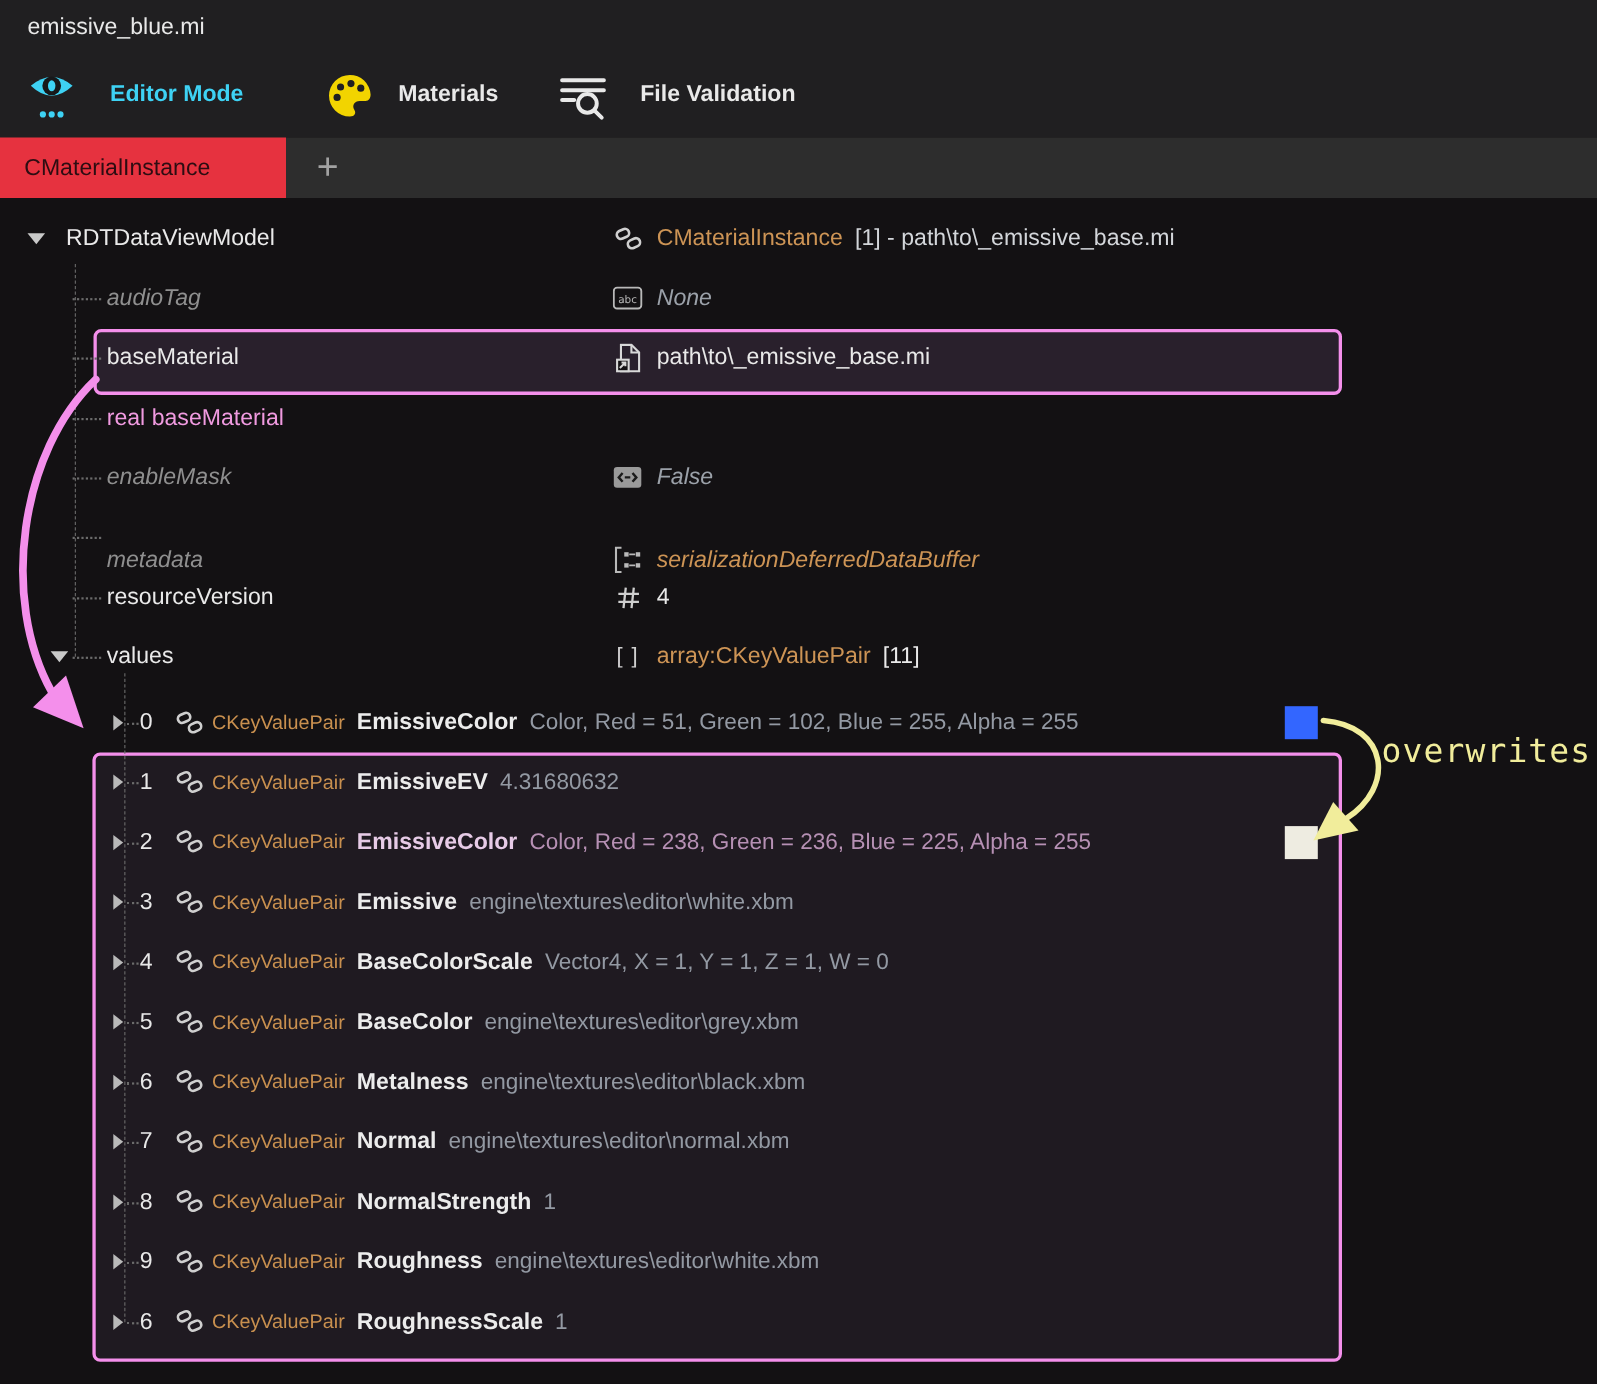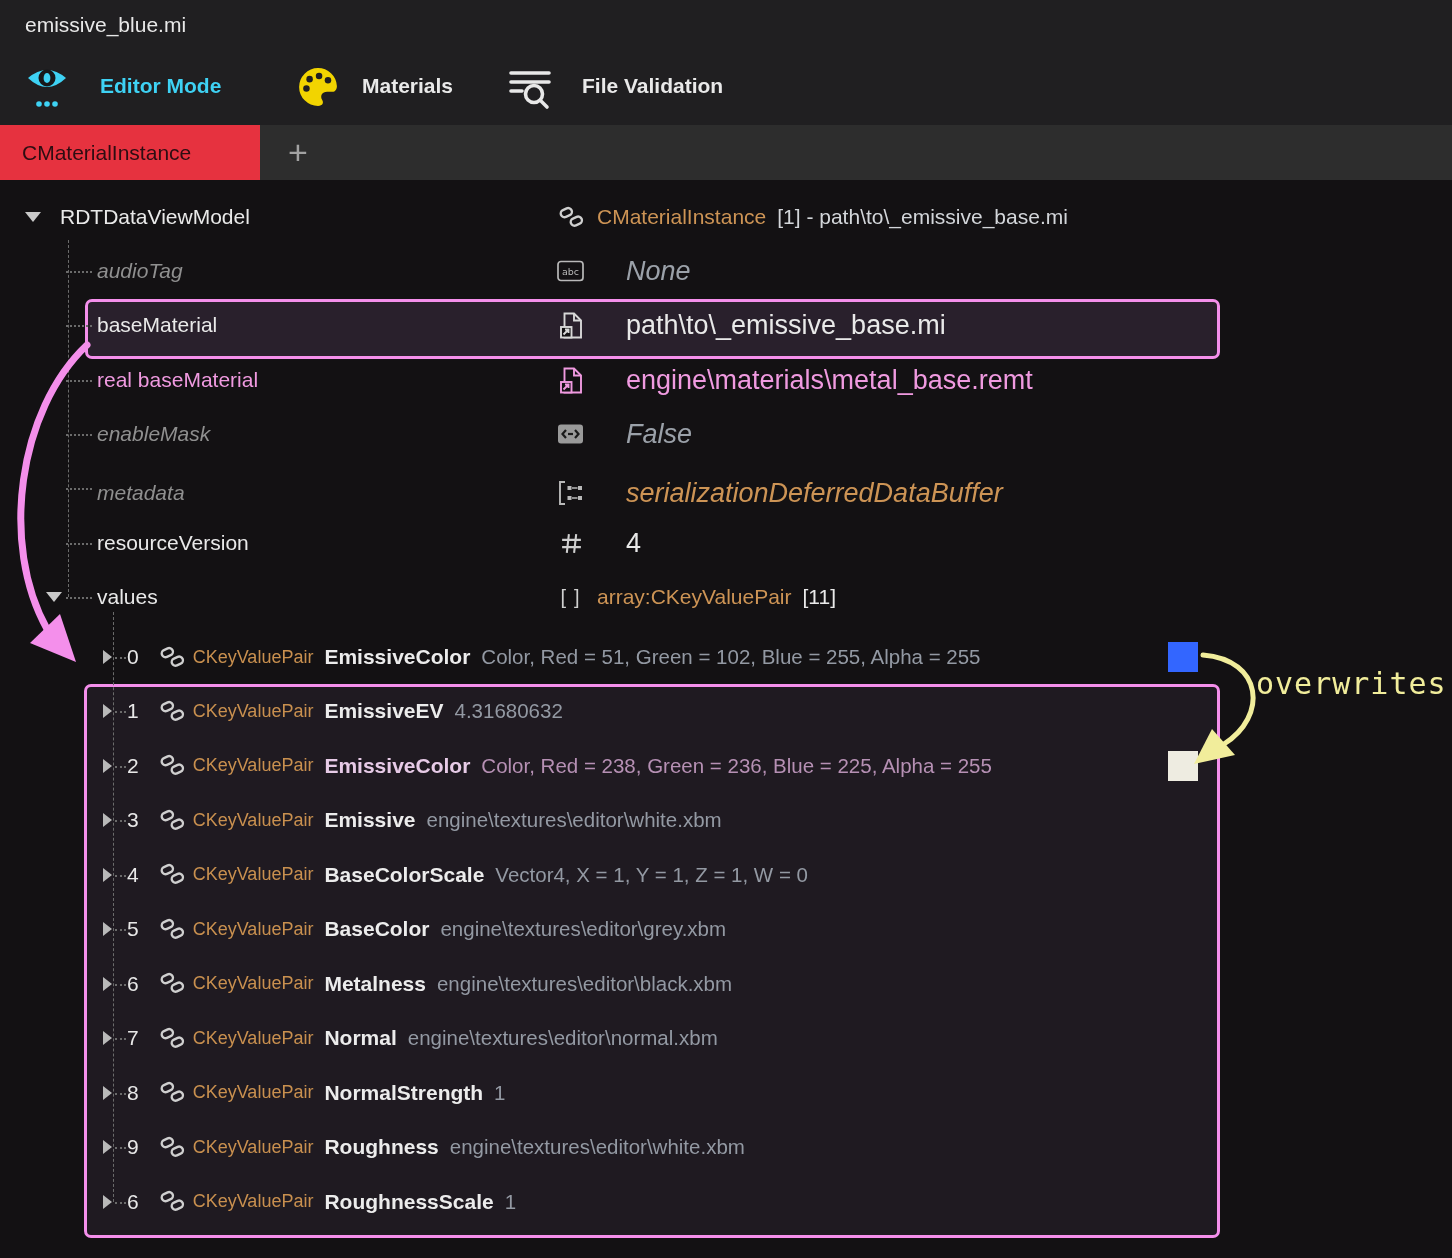--- a/index.html
+++ b/index.html
@@ -30,21 +30,21 @@
   .hstub{height:0;border-top:2px dotted #6b6b6b;z-index:1;}
   
   .trow,.arow{left:0;width:1452px;height:54px;z-index:2;}
   .tlabel{position:absolute;left:97px;top:50%;transform:translateY(-50%);font-size:21px;color:#e9e9e9;white-space:nowrap;}
   .tlabel.root{left:60px;}
   .tlabel.gray{color:#8f8f8f;font-style:italic;text-align:center;}
   .tlabel.pink{color:#f09ae0;}
   .vcell{position:absolute;left:556px;top:0;height:54px;display:flex;align-items:center;gap:11px;white-space:nowrap;}
   .vtype{font-size:21px;color:#cd9455;}
   .vsuffix{font-size:21px;color:#d3d6da;}
-  .vtext{font-size:27px;color:#e9e9e9;margin-left:29px;}
+  .vtext{font-size:21px;color:#e9e9e9;}
   .vtext.gray{color:#9ba1a9;font-style:italic;}
   .vtext.orange{color:#cd9455;font-style:italic;}
   .vtext.pink{color:#f09ae0;}
   .vcount{font-size:21px;color:#eaeaea;}
   .icon{display:inline-flex;align-items:flex-start;justify-content:center;width:30px;}
   .bracket-icon{font-size:20px;color:#cfcfcf;letter-spacing:2px;}
   
   .tri-down{position:absolute;width:0;height:0;border-left:8px solid transparent;
             border-right:8px solid transparent;border-top:10px solid #c9c9c9;top:22px;}
   .tri-right{position:absolute;left:103px;top:20px;width:0;height:0;border-top:7px solid transparent;
@@ -152,48 +152,37 @@
     <rect x="1" y="15" width="10.5" height="10.5" fill="#131113"></rect>
     <path d="M3.5 22.5 L8.5 17.5 M5 17.5 H8.5 V21"></path>
           </svg>
         </span>
         <span class="vtext">path\to\_emissive_base.mi</span>
       </span>
     </div>
     <div class="abs hstub" style="left:66px;top:325px;width:26px"></div>
     <div class="abs trow" style="top:353px">
       <span class="tlabel pink">real baseMaterial</span>
-      <span class="vcell">
-        <span class="icon">
-          <svg width="23" height="27" viewBox="0 0 23 27" fill="none" stroke="#f09ae0" stroke-width="1.9">
-    <path d="M4.5 1.5 H14 L21 8.5 V25.5 H4.5 Z"></path>
-            <path d="M14 1.5 V8.5 H21"></path>
-    <rect x="1" y="15" width="10.5" height="10.5" fill="#131113"></rect>
-    <path d="M3.5 22.5 L8.5 17.5 M5 17.5 H8.5 V21"></path>
-          </svg>
-        </span>
-        <span class="vtext pink">engine\materials\metal_base.remt</span>
-      </span>
     </div>
     <div class="abs hstub" style="left:66px;top:380px;width:26px"></div>
     <div class="abs trow" style="top:407px">
       <span class="tlabel gray">enableMask</span>
       <span class="vcell">
         <span class="icon">
           <svg width="28" height="23">
             <rect x="1" y="1.5" width="25" height="19" rx="3" fill="#9a9a9a"></rect>
     <path d="M9 7 L5.5 11 L9 15 M18 7 L21.5 11 L18 15" stroke="#1b1b1b" stroke-width="2.2" fill="none"></path>
     <path d="M11 11 H16" stroke="#1b1b1b" stroke-width="2.2"></path>
           </svg>
         </span>
         <span class="vtext gray">False</span>
       </span>
     </div>
     <div class="abs hstub" style="left:66px;top:434px;width:26px"></div>
-    <div class="abs trow" style="top:466px">
+    <div class="abs trow" style="top:482px">
       <span class="tlabel gray">metadata</span>
       <span class="vcell">
         <span class="icon">
           <svg width="28" height="26" viewBox="0 0 28 26">
             <path d="M8 2 H3 V24 H8" stroke="#b9b9b9" stroke-width="1.9" fill="none"></path>
     <g fill="#b9b9b9">
               <rect x="10.5" y="6" width="4" height="4"></rect>
               <rect x="21" y="6" width="4" height="4"></rect>
     <rect x="10.5" y="16" width="4" height="4"></rect>
               <rect x="21" y="16" width="4" height="4"></rect>

